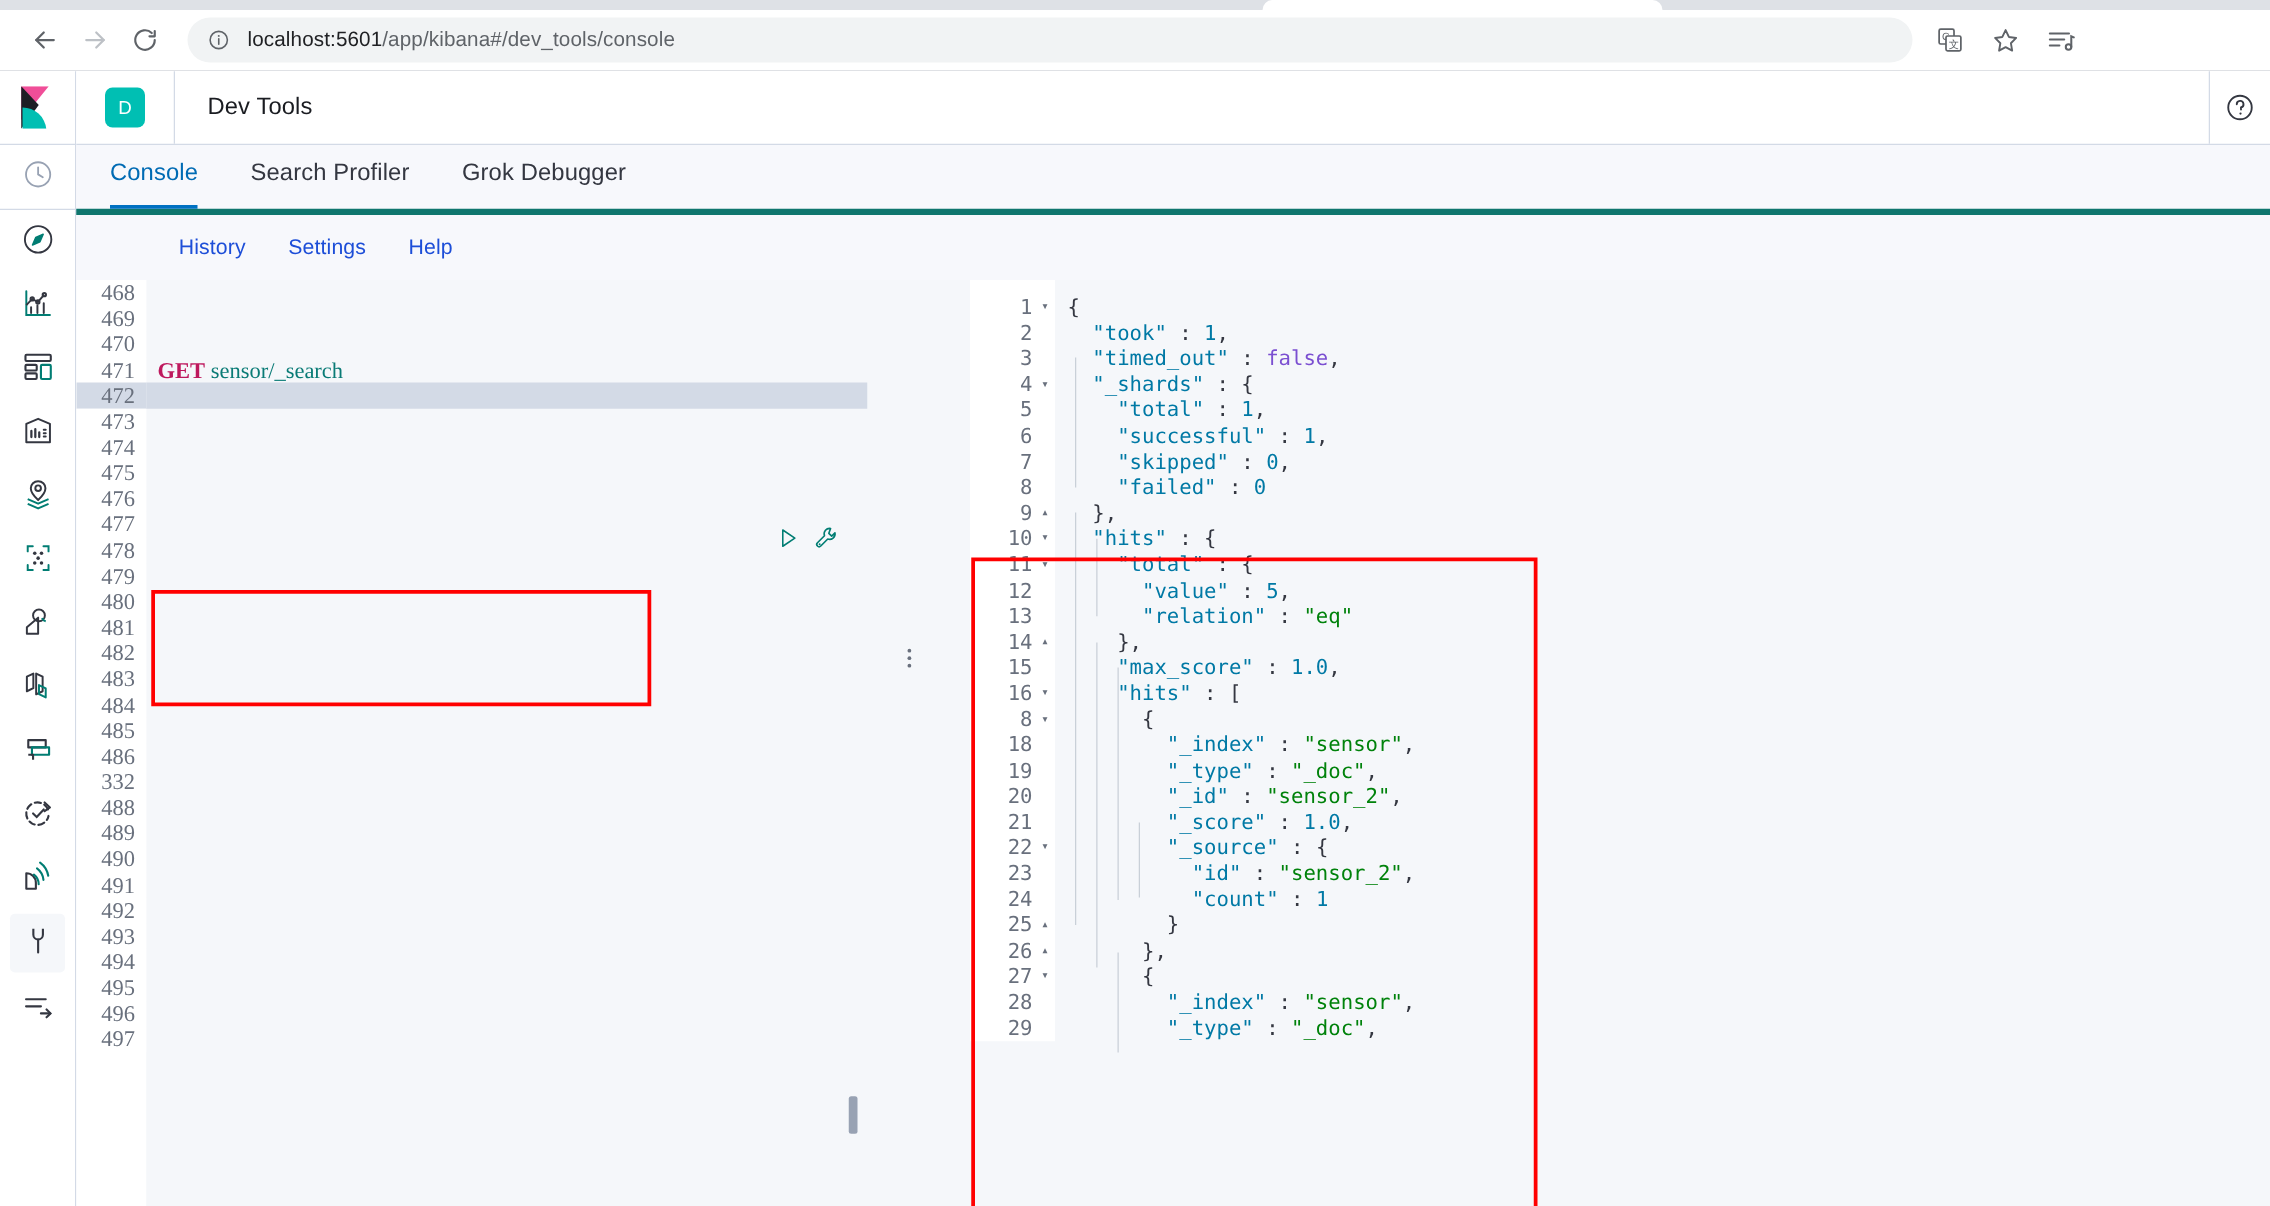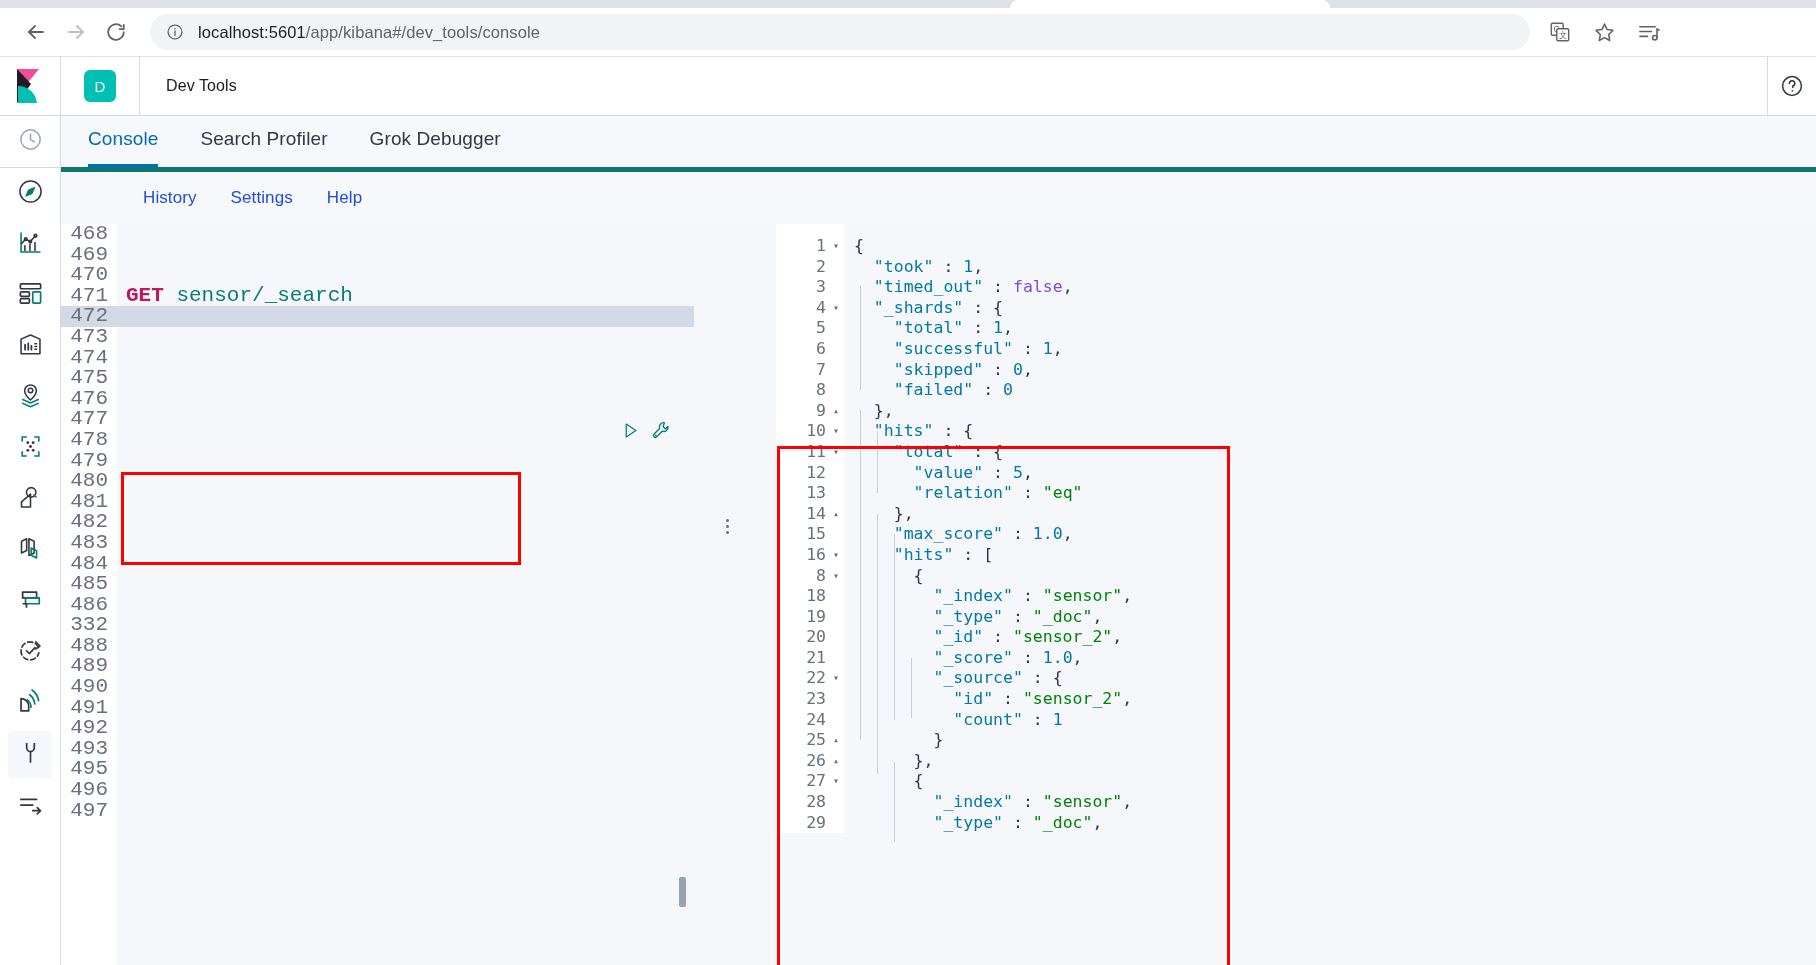--- a/index.html
+++ b/index.html
@@ -129,21 +129,21 @@
     color: #ffffff;
     font-size: 15px;
     font-weight: 400;
     display: flex; align-items: center; justify-content: center;
     margin-left: 23px;
   }
   .header-sep {
     width: 1px; height: 58px; background: #d3dae6; margin-left: 23px;
   }
   .app-title {
-    font-size: 16px;
+    font-size: 19px;
     color: #1a1c21;
     margin-left: 26px;
     letter-spacing: 0.1px;
   }
   .header-right {
     margin-left: auto;
     display: flex; align-items: center;
   }
   .header-right .hsep {
     width: 1px; height: 58px; background: #d3dae6;
@@ -202,22 +202,22 @@
   .pane {
     position: relative;
     overflow: hidden;
   }
   .pane-editor { width: 633px; flex: 0 0 633px; background: #f5f7fa; }
   .pane-gutter { width: 82px; flex: 0 0 82px; position: relative; }
   .pane-output { flex: 1 1 auto; background: #f5f7fa; }
 
   .code-area {
     position: relative;
-    font-family: Liberation Mono, monospace;
-    font-size: 21px;
+    font-family: Liberation Serif, serif;
+    font-size: 18px;
     line-height: 20.6px;
   }
   .code-line {
     display: flex;
     height: 20.6px;
     align-items: center;
     white-space: pre;
   }
   .ln {
     width: 56px;
@@ -618,20 +618,21 @@
             <div class="code-line"><span class="ln">484</span><span class="code-text" style="position: relative;"></span></div>
             <div class="code-line"><span class="ln">485</span><span class="code-text" style="position: relative;"></span></div>
             <div class="code-line"><span class="ln">486</span><span class="code-text" style="position: relative;"></span></div>
             <div class="code-line"><span class="ln">332</span><span class="code-text" style="position: relative;"></span></div>
             <div class="code-line"><span class="ln">488</span><span class="code-text" style="position: relative;"></span></div>
             <div class="code-line"><span class="ln">489</span><span class="code-text" style="position: relative;"></span></div>
             <div class="code-line"><span class="ln">490</span><span class="code-text" style="position: relative;"></span></div>
             <div class="code-line"><span class="ln">491</span><span class="code-text" style="position: relative;"></span></div>
             <div class="code-line"><span class="ln">492</span><span class="code-text" style="position: relative;"></span></div>
             <div class="code-line"><span class="ln">493</span><span class="code-text" style="position: relative;"></span></div>
+            <div class="code-line"><span class="ln">494</span><span class="code-text" style="position: relative;"></span></div>
             <div class="code-line"><span class="ln">495</span><span class="code-text" style="position: relative;"></span></div>
             <div class="code-line"><span class="ln">496</span><span class="code-text" style="position: relative;"></span></div>
             <div class="code-line"><span class="ln">497</span><span class="code-text" style="position: relative;"></span></div>
           </div>
 
         <div class="editor-actions">
           <span>
             <svg width="19" height="19" viewBox="0 0 24 24" fill="none" stroke="#017d73" stroke-width="1.6" stroke-linejoin="round">
               <path d="M6.6 3.8l12.2 8.2-12.2 8.2z"></path>
             </svg>

